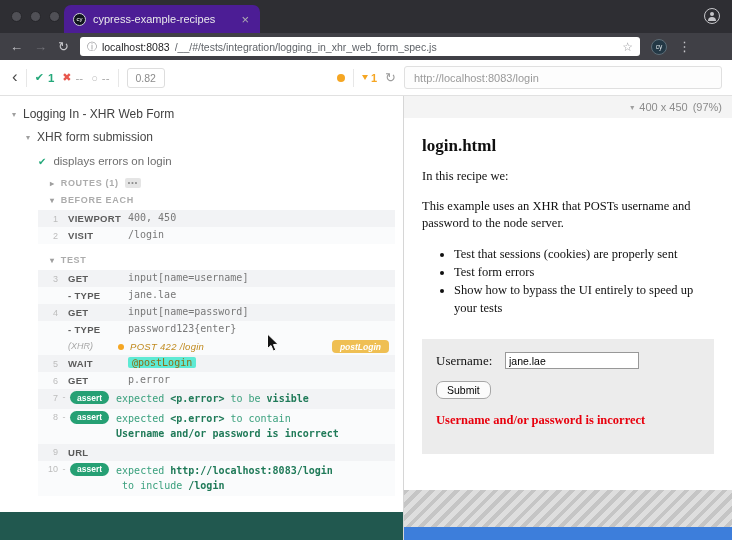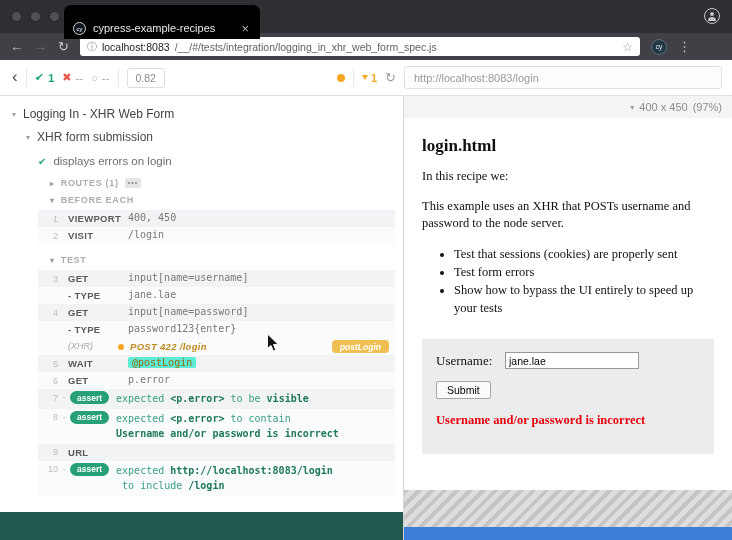--- a/index.html
+++ b/index.html
@@ -4,22 +4,22 @@
 <style>
   * { margin:0; padding:0; box-sizing:border-box; }
   html,body { width:732px; height:540px; overflow:hidden; }
   body { font-family:"Liberation Sans", sans-serif; background:#fff; }
   .screen { position:relative; width:732px; height:540px; display:flex; flex-direction:column; }
 
   
   .tabbar { height:33px; background:#2e2e33; position:relative; display:flex; align-items:center; flex:none; }
   .lights { display:flex; gap:8px; padding-left:11px; }
   .light { width:11px; height:11px; border-radius:50%; background:#505056; border:1px solid #26262a; }
-  .tab { position:absolute; left:64px; top:5px; bottom:0; width:196px; background:#000000;
-         border-radius:7px 7px 0 0; display:flex; align-items:flex-start; padding:17px 9px; gap:7px; }
+  .tab { position:absolute; left:64px; top:5px; bottom:0; width:196px; background:#4c1d95;
+         border-radius:7px 7px 0 0; display:flex; align-items:center; padding:0 9px; gap:7px; }
   .tab-favicon { width:13px; height:13px; border-radius:50%; background:#10151d; border:1px solid #cfd3d8;
                  color:#fff; font-size:6px; display:flex; align-items:center; justify-content:center; flex:none; }
   .tab-title { color:#e9e9eb; font-size:11px; flex:1; white-space:nowrap; overflow:hidden; }
   .tab-close { color:#aeaeb2; font-size:13px; line-height:1; padding:0 2px; }
   .profile { position:absolute; right:12px; top:8px; width:16px; height:16px; border:1.5px solid #c6c6ca; border-radius:50%; }
   .profile::before { content:""; position:absolute; left:4.5px; top:2.5px; width:4px; height:4px; border-radius:50%; background:#c6c6ca; }
   .profile::after { content:""; position:absolute; left:2.5px; top:8px; width:8px; height:4px; border-radius:4px 4px 0 0; background:#c6c6ca; }
 
   
   .toolbar { height:27px; background:#404046; display:flex; align-items:center; padding:0 10px; gap:11px; flex:none; }
@@ -77,21 +77,21 @@
   .bg-a { background:#f2f3f5; }
   .bg-b { background:#fafbfc; }
   .cmd-num { width:20px; text-align:right; color:#bcbcbc; font-size:9px; flex:none; padding-top:1.5px; }
   .cmd-name { width:70px; padding-left:10px; color:#5a5a5a; font-size:9.5px; font-weight:bold;
               letter-spacing:.3px; flex:none; padding-top:1px; white-space:nowrap; }
   .cmd-args { font-family:"DejaVu Sans Mono", monospace; font-size:10px; color:#787878; word-break:break-all; }
   .hl-alias { background:#5eead4; color:#8d6d14; padding:0 4px; border-radius:2px; }
 
   .xhr-label { width:60px; padding-left:10px; color:#a8a8a8; font-size:9px; font-style:italic; flex:none; padding-top:1px; }
   .xhr-dot { width:6px; height:6px; border-radius:50%; background:#f5a623; margin:4px 6px 0 0; flex:none; }
-  .xhr-text { color:#c08a1e; font-size:9.5px; font-style:italic; font-weight:bold; letter-spacing:.3px; padding-top:1px;text-align:center; }
+  .xhr-text { color:#c08a1e; font-size:9.5px; font-style:italic; font-weight:normal; letter-spacing:.3px; padding-top:1px;text-align:center; }
   .route-badge { margin-left:auto; background:#efbf53; color:#fff; font-size:8.5px; font-weight:bold;
                  font-style:italic; border-radius:4px; padding:1.5px 8px; flex:none; }
 
   .cmd-dash { width:12px; text-align:center; color:#bcbcbc; font-size:9px; flex:none; padding-top:1px; }
   .assert-badge { background:#26a074; color:#fff; font-size:8.5px; font-weight:bold; border-radius:8px;
                   padding:1.5px 7px; margin-right:7px; flex:none; }
   .assert-msg { font-family:"DejaVu Sans Mono", monospace; font-size:10px; color:#3aa07d; line-height:1.55; flex:1; }
   .assert-msg span { display:inline-block; white-space:pre; }
   .assert-msg b { display:inline-block; white-space:pre; color:#1f7a58; font-weight:bold; }
 
@@ -102,21 +102,21 @@
   .aut-frame { height:372px; flex:none; background:#fff; overflow:hidden; padding:6px 18px;
                font-family:"Liberation Serif", serif; color:#101010; }
   .aut-title { font-size:17px; font-weight:bold; margin:12px 0 12px; }
   .aut-p { font-size:12.5px; line-height:1.4; margin-bottom:12px; }
   .aut-list { padding-left:32px; font-size:12.5px; line-height:1.45; margin-bottom:13px; }
   .login-box { background:#ececec; padding:13px 14px 26px; margin-top:22px; }
   .form-row { display:flex; align-items:center; margin-bottom:5px; font-size:13px; }
   .form-label { margin-right:5px; width:64px; }
   .form-input { width:134px; height:17px; border:1px solid #989898; background:#fff; font-size:10.5px;
                 padding:0 3px; font-family:"Liberation Sans", sans-serif; }
-  .submit-btn { margin-top:7px; font-size:10.5px; padding:2px 10px; border:1px solid #a6a6a6; border-radius:2px;
+  .submit-btn { margin-top:7px; font-size:10.5px; padding:2px 10px; border:1px solid #a6a6a6; border-radius:7px;
                 background:#fbfbfb; font-family:"Liberation Sans", sans-serif; }
   .error-text { color:#e8000d; font-weight:bold; font-size:12.5px; margin-top:14px; }
   .hatch { height:37px; flex:none;
            background:repeating-linear-gradient(135deg, #c5c5c5 0 4px, #dedede 4px 9px); }
   .bluebar { flex:1; background:#3d7edb; }
 
   .cursor { position:absolute; left:266px; top:333px; z-index:60; }
 </style>
 </head>
 <body>

